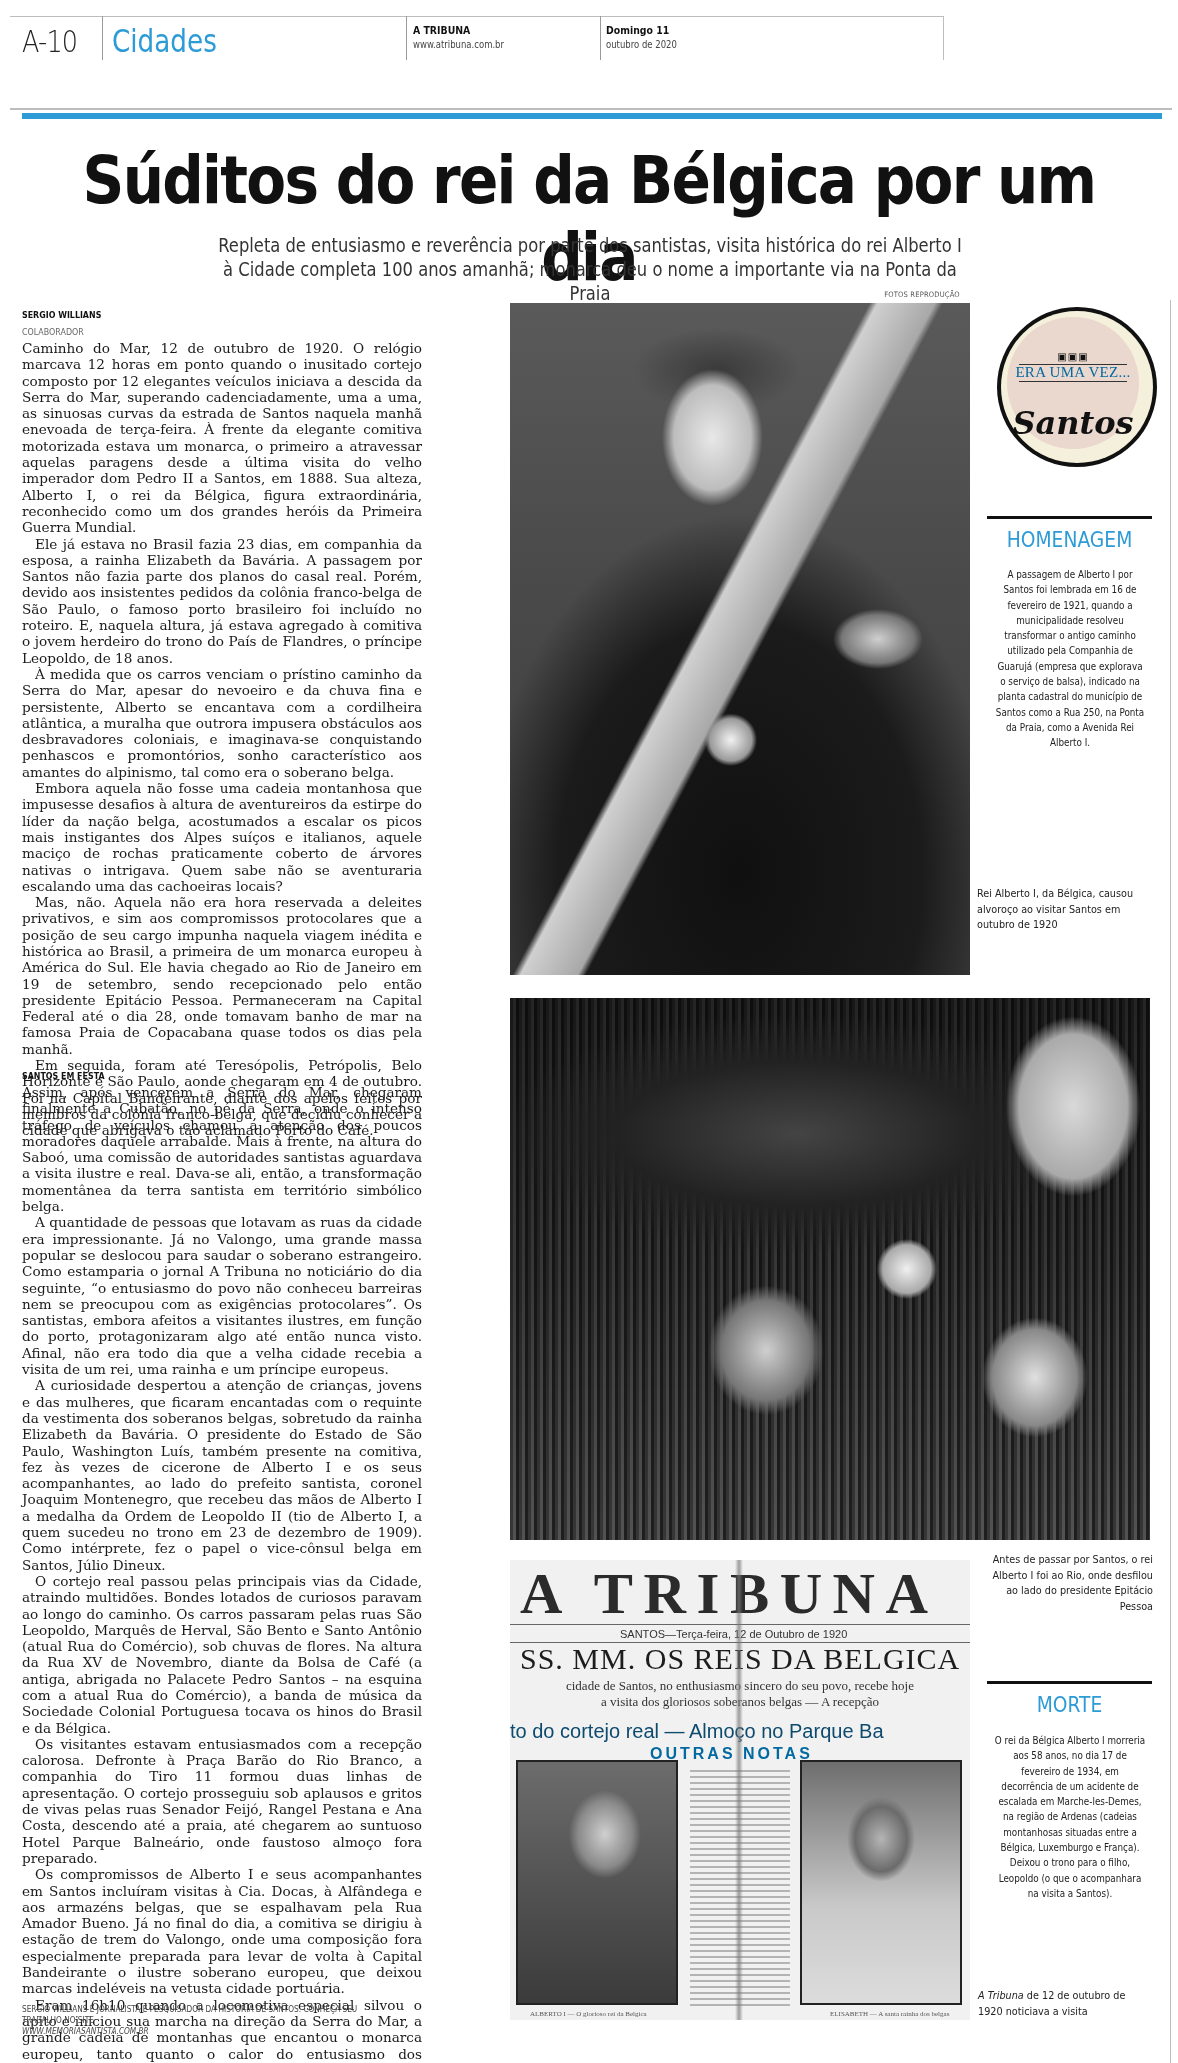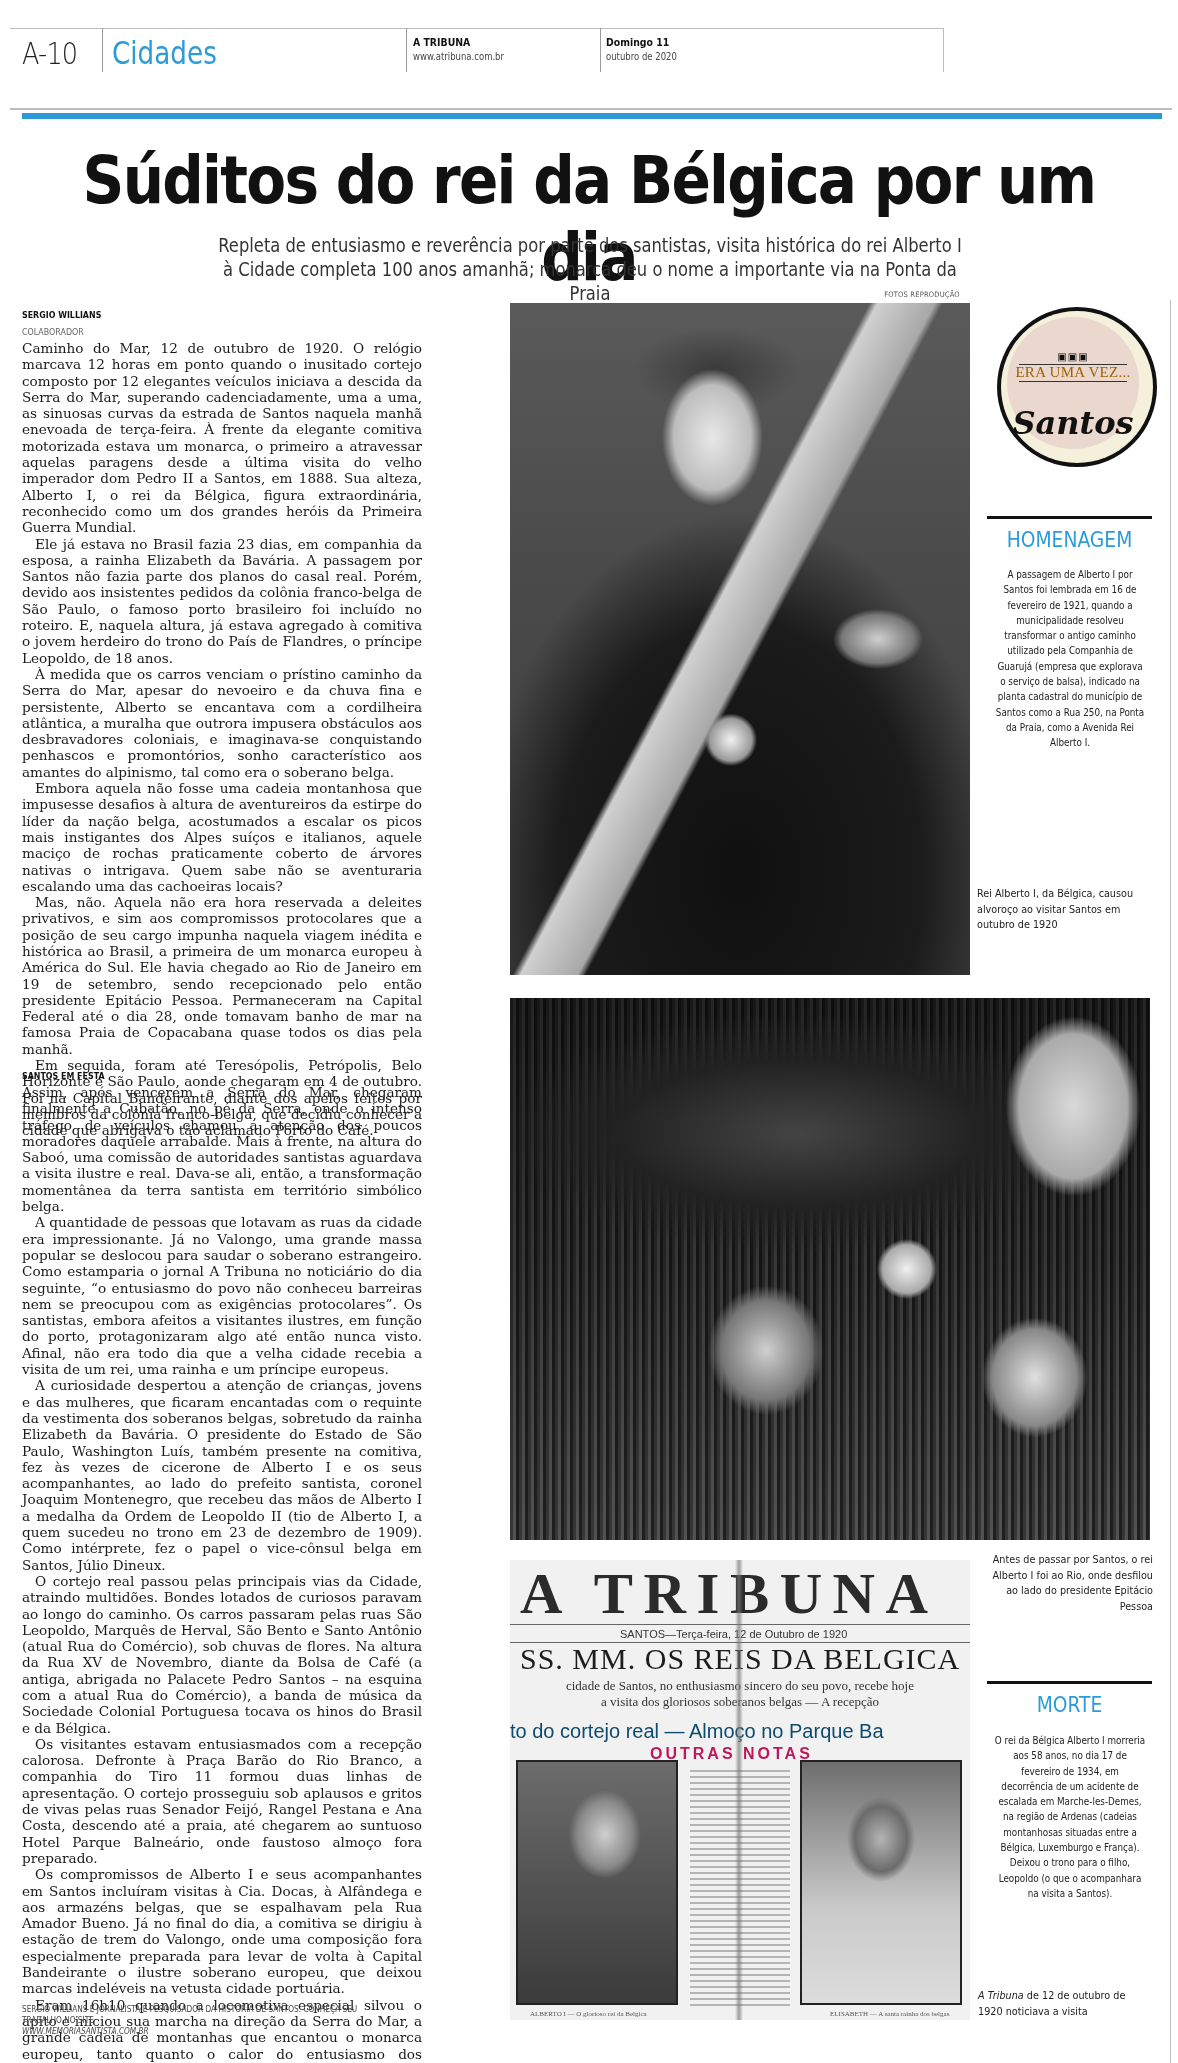--- a/index.html
+++ b/index.html
@@ -1,20 +1,20 @@
 <!DOCTYPE html>
 <html><head>
   <meta charset="utf-8">
   <style>
     * { box-sizing: border-box; margin: 0; padding: 0; }
     html, body { width: 1178px; height: 2063px; background: #ffffff; overflow: hidden; }
     body { position: relative; font-family: "Liberation Sans", sans-serif; color: #111; }
 
     
-    .masthead { position: absolute; left: 0; top: 28px; width: 950px; height: 44px; }
+    .masthead { position: absolute; left: 0; top: 16px; width: 950px; height: 44px; }
     .mh-line-top { position: absolute; left: 10px; right: 6px; top: 0; height: 1px; background: #bdbdbd; }
     .page-num { position: absolute; left: 22px; top: 8px; font-family: "DejaVu Sans", sans-serif; font-size: 30px; font-weight: 300; color: #222; letter-spacing: -1px; transform: scaleX(0.85); transform-origin: left; }
     .mh-div { position: absolute; top: 0; width: 1px; height: 44px; background: #9a9a9a; }
     .section-name { position: absolute; left: 112px; top: 6px; font-family: "DejaVu Sans", sans-serif; font-size: 32px; color: #2d9bd6; transform: scaleX(0.82); transform-origin: left; }
     .mh-block { position: absolute; top: 8px; }
     .mh-block .b { font-family: "DejaVu Sans", sans-serif; font-weight: bold; font-size: 11px; color: #111; transform: scaleX(0.85); transform-origin: left; white-space: nowrap; }
     .mh-block .s { font-family: "DejaVu Sans", sans-serif; font-size: 10px; color: #444; transform: scaleX(0.85); transform-origin: left; white-space: nowrap; margin-top: 2px; }
     .mh-right-edge { position: absolute; right: 6px; top: 0; width: 1px; height: 44px; background: #bdbdbd; }
 
     .rule-grey { position: absolute; left: 10px; right: 6px; top: 108px; height: 2px; background: #bdbdbd; }
@@ -60,36 +60,36 @@
         linear-gradient(180deg, #444 0%, #666 50%, #999 100%);
       background-blend-mode: normal, normal, normal, normal, normal, multiply, normal;
     }
     .photo-clipping { left: 510px; top: 1560px; width: 460px; height: 460px; background: #f1f1f1; }
     .clip-title { position: absolute; left: 10px; right: 0; top: 6px; height: 56px; font-family: "Liberation Serif", serif; font-weight: bold; font-size: 56px; letter-spacing: 10px; color: #2b2b2b; line-height: 56px; transform: scaleX(1.05); transform-origin: left; }
     .clip-dateline { position: absolute; left: 90px; top: 68px; font-family: "Liberation Sans", sans-serif; font-size: 11px; color: #333; margin-left: 20px; }
     .clip-rule { position: absolute; left: 0; right: 0; height: 1px; background: #666; }
     .clip-head { position: absolute; left: 10px; top: 82px; font-family: "Liberation Serif", serif; font-size: 30px; color: #1d1d1d; letter-spacing: 1px; white-space: nowrap; }
     .clip-deck { position: absolute; left: 0; right: 0; top: 118px; text-align: center; font-family: "Liberation Serif", serif; font-size: 13px; line-height: 16px; color: #333; }
     .clip-italic { position: absolute; left: 0; top: 160px; font-family: "Liberation Sans", sans-serif; font-size: 20px; color: #0c4a6e; white-space: nowrap; }
-    .clip-small { position: absolute; left: 140px; top: 185px; font-family: "Liberation Sans", sans-serif; font-weight: bold; font-size: 16px; color: #be185d; letter-spacing: 3px; }
+    .clip-small { position: absolute; left: 140px; top: 185px; font-family: "Liberation Sans", sans-serif; font-weight: bold; font-size: 16px; color: #0369a1; letter-spacing: 3px; }
     .clip-portrait { position: absolute; top: 200px; width: 162px; height: 245px; background: radial-gradient(ellipse 45px 55px at 55% 30%, #cfcfcf 0%, #8a8a8a 60%, transparent 80%), linear-gradient(180deg, #6c6c6c 0%, #3b3b3b 100%); border: 2px solid #222; }
     .clip-portrait.left { left: 6px; }
     .clip-portrait.right { left: 290px; background: radial-gradient(ellipse 40px 50px at 50% 32%, #b5b5b5 0%, #6b6b6b 65%, transparent 85%), linear-gradient(180deg, #6e6e6e 0%, #c9c9c9 60%, #dcdcdc 100%); }
     .clip-textcol { position: absolute; left: 180px; top: 210px; width: 100px; height: 240px; background: repeating-linear-gradient(180deg, #999 0 2px, #f1f1f1 2px 6px); opacity: 0.7; }
     .clip-fold { position: absolute; left: 225px; top: 0; width: 8px; height: 100%; background: linear-gradient(90deg, transparent, #777, transparent); opacity: 0.7; }
     .clip-cap { position: absolute; top: 450px; font-family: "Liberation Serif", serif; font-size: 7px; color: #555; }
 
     
     .sidebar-vrule { position: absolute; left: 1170px; top: 300px; width: 1px; height: 1763px; background: #bdbdbd; }
     .badge { position: absolute; left: 997px; top: 307px; width: 160px; height: 160px; border-radius: 50%; background: #111; }
     .badge-ring { position: absolute; left: 4px; top: 4px; width: 152px; height: 152px; border-radius: 50%; background: #f5f0dc; }
     .badge-inner { position: absolute; left: 10px; top: 10px; width: 132px; height: 132px; border-radius: 50%; background: #ead7cd; }
     .badge-ornament { position: absolute; left: 0; right: 0; top: 34px; text-align: center; font-size: 10px; color: #111; letter-spacing: 1px; }
     .badge-line { position: absolute; left: 12px; right: 12px; height: 1px; background: #333; }
-    .badge-top { position: absolute; left: 0; right: 0; top: 47px; text-align: center; font-family: "Liberation Serif", serif; font-size: 15px; color: #a16207; letter-spacing: 0.3px; }
+    .badge-top { position: absolute; left: 0; right: 0; top: 47px; text-align: center; font-family: "Liberation Serif", serif; font-size: 15px; color: #0369a1; letter-spacing: 0.3px; }
     .badge-script { position: absolute; left: 0; right: 0; top: 64px; text-align: center; font-family: "DejaVu Serif", serif; font-style: italic; font-weight: bold; font-size: 32px; color: #111; margin-top: 23px; }
 
     .box-rule { position: absolute; left: 987px; width: 165px; height: 3px; background: #111; }
     .box-title { position: absolute; left: 987px; width: 165px; text-align: center; font-family: "DejaVu Sans", sans-serif; font-size: 22px; color: #2d9bd6; transform: scaleX(0.85); }
     .box-text { position: absolute; left: 984px; width: 172px; text-align: center; font-family: "DejaVu Sans", sans-serif; font-size: 10px; line-height: 15.3px; color: #222; transform: scaleX(0.88); }
 
     .caption { position: absolute; font-family: "DejaVu Sans", sans-serif; font-size: 10.5px; line-height: 15.5px; color: #222; transform: scaleX(0.92); }
     .cap-king { left: 977px; top: 886px; width: 170px; transform-origin: left; }
     .cap-parade { left: 968px; top: 1552px; width: 185px; text-align: right; transform-origin: right; }
     .cap-clip { left: 978px; top: 1988px; width: 175px; transform-origin: left; }

